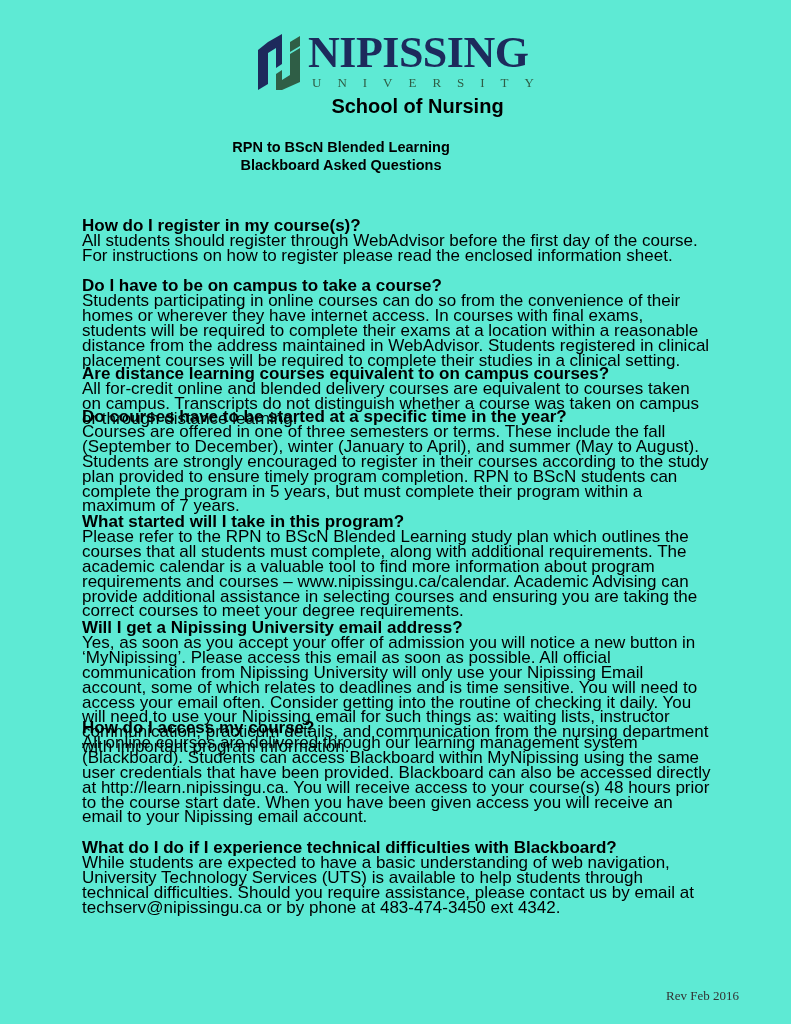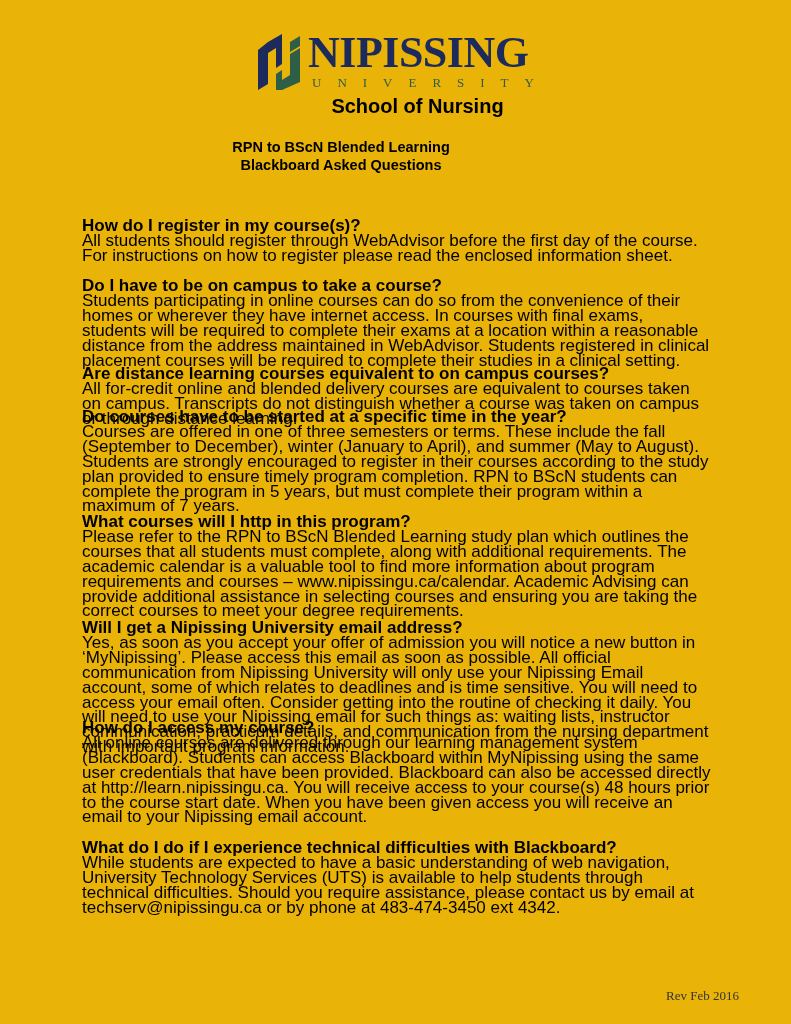--- a/index.html
+++ b/index.html
@@ -1,17 +1,17 @@
 <!DOCTYPE html>
 <html><head>
 <meta charset="utf-8">
 <style>
   html, body { margin: 0; padding: 0; background: #ffffff; }
   body { width: 791px; height: 1024px; position: relative; overflow: hidden; }
-  .page { position: absolute; left: 0; top: 0; width: 791px; height: 1024px; background: #eab308; }
+  .page { position: absolute; left: 0; top: 0; width: 791px; height: 1024px; background: #5eead4; }
 
   .logo { position: absolute; left: 256px; top: 34px; width: 280px; height: 58px; }
   .logo-mark { position: absolute; left: 0; top: 0; width: 46px; height: 56px; }
   .logo-word { position: absolute; left: 52px; top: -4px; font-family: "Liberation Serif", serif;
     font-size: 44px; font-weight: bold; letter-spacing: -0.5px; color: #1d2a5c; line-height: 46px; }
   .logo-sub { position: absolute; left: 56px; top: 41px; width: 222px; display: flex; justify-content: space-between;
     font-family: "Liberation Serif", serif; font-size: 13px; color: #2f5e46; }
 
   .school { position: absolute; left: 0; width: 771px; top: 95px; text-align: center;
     font-family: "Liberation Sans", sans-serif; font-size: 20px; font-weight: bold; color: #000; margin-left: 32px; }
@@ -76,21 +76,21 @@
     <div class="q">Are distance learning courses equivalent to on campus courses?</div>
     <div class="a">All for-credit online and blended delivery courses are equivalent to courses taken on campus. Transcripts do not distinguish whether a course was taken on campus or through distance learning.</div>
   </div>
 
   <div class="faq" style="top:410px;">
     <div class="q">Do courses have to be started at a specific time in the year?</div>
     <div class="a">Courses are offered in one of three semesters or terms. These include the fall (September to December), winter (January to April), and summer (May to August). Students are strongly encouraged to register in their courses according to the study plan provided to ensure timely program completion. RPN to BScN students can complete the program in 5 years, but must complete their program within a maximum of 7 years.</div>
   </div>
 
   <div class="faq" style="top:515px;">
-    <div class="q">What courses will I http in this program?</div>
+    <div class="q">What started will I take in this program?</div>
     <div class="a">Please refer to the RPN to BScN Blended Learning study plan which outlines the courses that all students must complete, along with additional requirements. The academic calendar is a valuable tool to find more information about program requirements and courses – www.nipissingu.ca/calendar.  Academic Advising can provide additional assistance in selecting courses and ensuring you are taking the correct courses to meet your degree requirements.</div>
   </div>
 
   <div class="faq" style="top:621px;">
     <div class="q">Will I get a Nipissing University email address?</div>
     <div class="a">Yes, as soon as you accept your offer of admission you will notice a new button in ‘MyNipissing’. Please access this email as soon as possible. All official communication from Nipissing University will only use your Nipissing Email account, some of which relates to deadlines and is time sensitive.  You will need to access your email often. Consider getting into the routine of checking it daily. You will need to use your Nipissing email for such things as: waiting lists, instructor communication, practicum details, and communication from the nursing department with important program information.</div>
   </div>
 
   <div class="faq" style="top:721px;">
     <div class="q">How do I access my course?</div>

